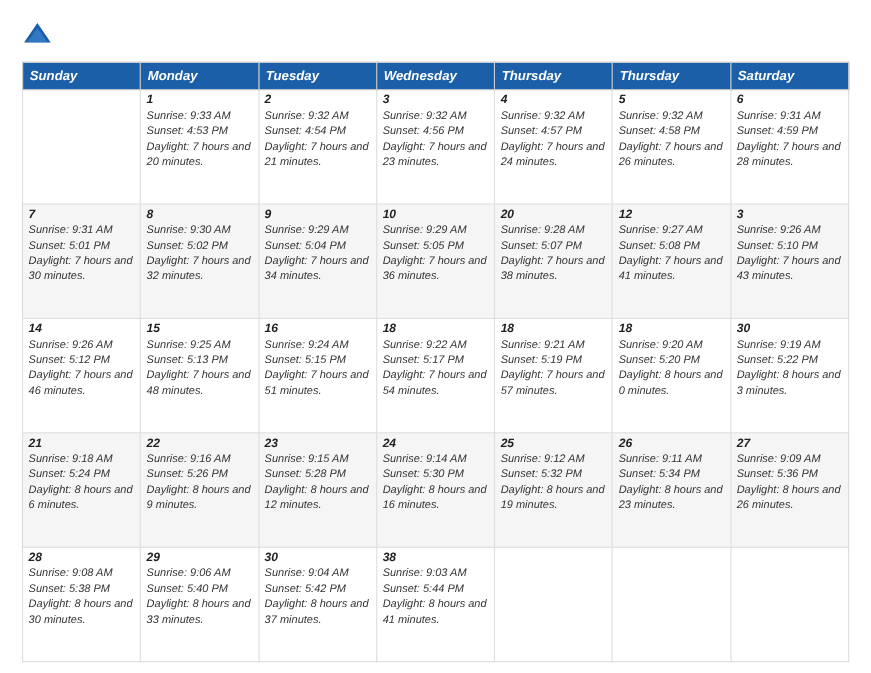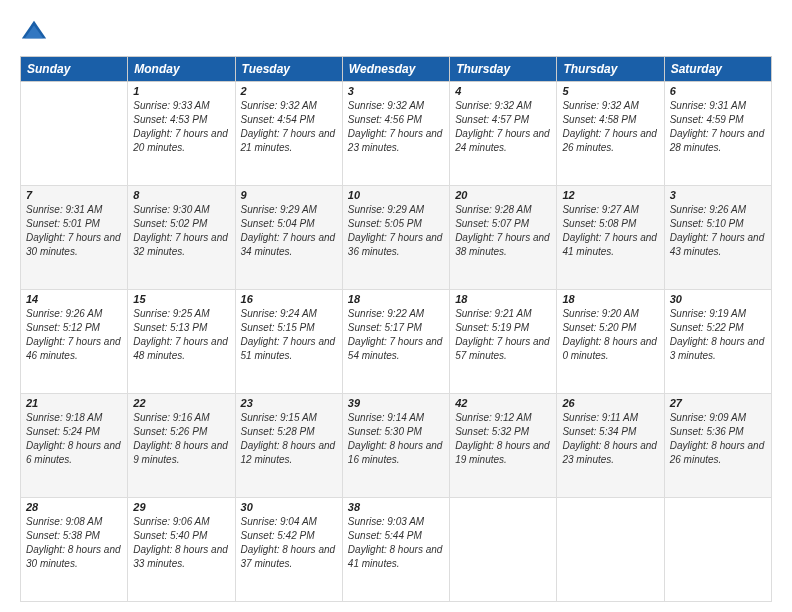--- a/index.html
+++ b/index.html
@@ -233,25 +233,25 @@
           </td>
           <td>
             <span class="day-number">22</span>
             <div class="day-info">Sunrise: 9:16 AM<br>Sunset: 5:26 PM<br>Daylight: 8 hours and 9 minutes.</div>
           </td>
           <td>
             <span class="day-number">23</span>
             <div class="day-info">Sunrise: 9:15 AM<br>Sunset: 5:28 PM<br>Daylight: 8 hours and 12 minutes.</div>
           </td>
           <td>
-            <span class="day-number">39</span>
+            <span class="day-number">24</span>
             <div class="day-info">Sunrise: 9:14 AM<br>Sunset: 5:30 PM<br>Daylight: 8 hours and 16 minutes.</div>
           </td>
           <td>
-            <span class="day-number">42</span>
+            <span class="day-number">25</span>
             <div class="day-info">Sunrise: 9:12 AM<br>Sunset: 5:32 PM<br>Daylight: 8 hours and 19 minutes.</div>
           </td>
           <td>
             <span class="day-number">26</span>
             <div class="day-info">Sunrise: 9:11 AM<br>Sunset: 5:34 PM<br>Daylight: 8 hours and 23 minutes.</div>
           </td>
           <td>
             <span class="day-number">27</span>
             <div class="day-info">Sunrise: 9:09 AM<br>Sunset: 5:36 PM<br>Daylight: 8 hours and 26 minutes.</div>
           </td>

